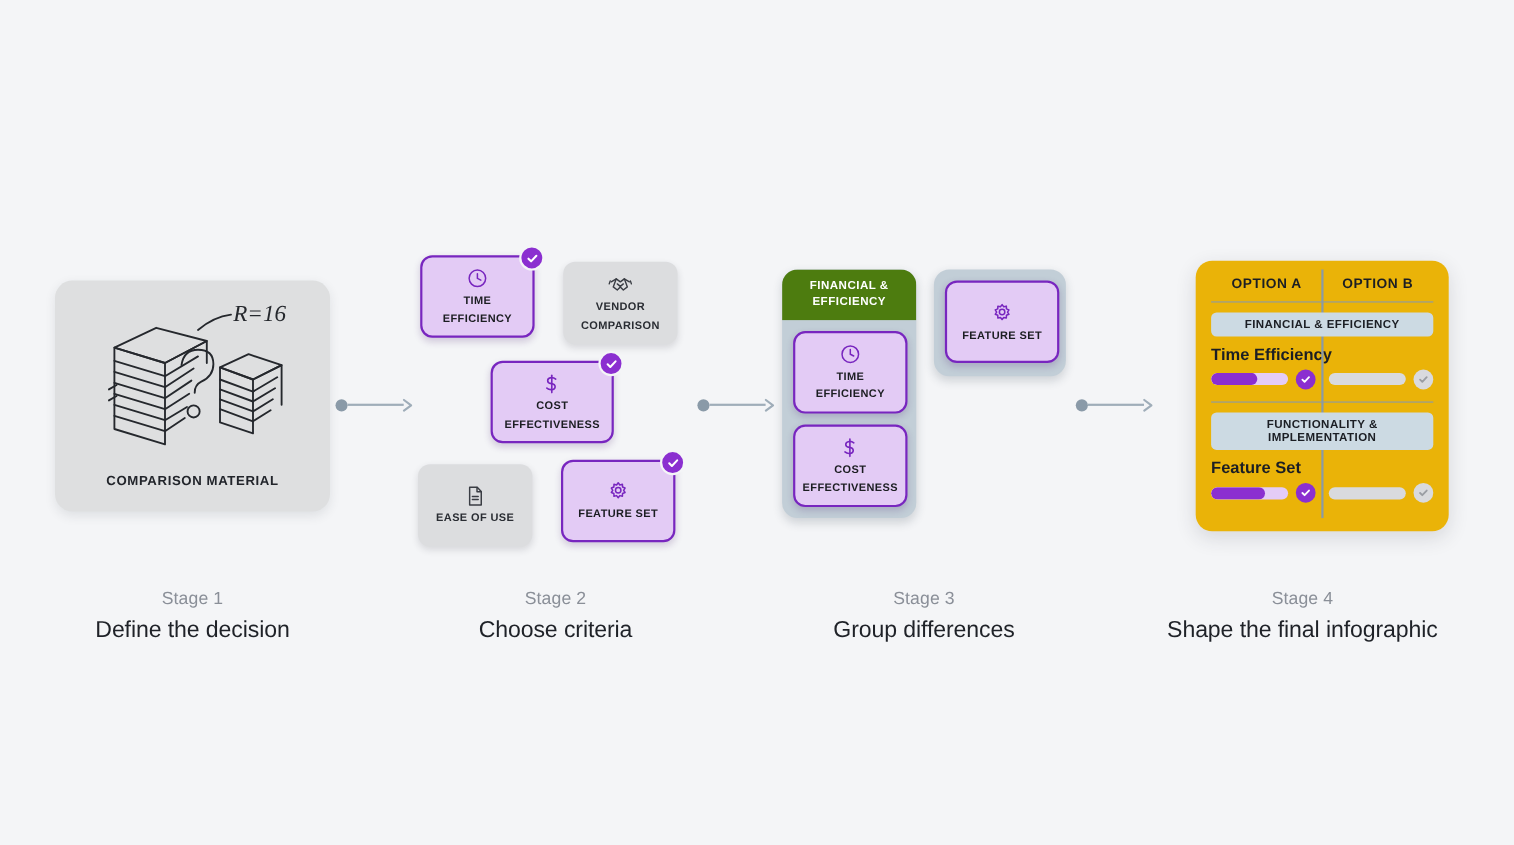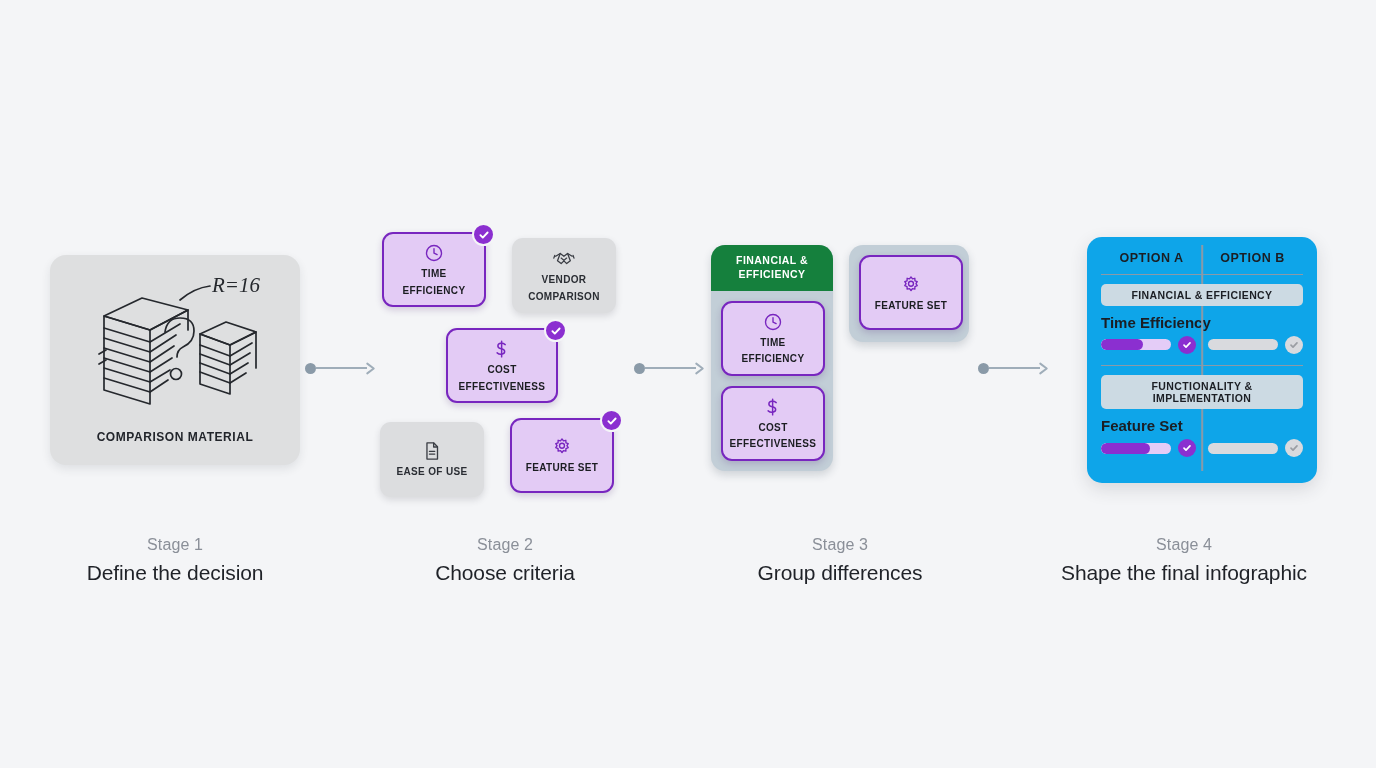--- a/index.html
+++ b/index.html
@@ -123,38 +123,38 @@
     display: flex; align-items: flex-start; gap: 16px;
     margin-top: -4px;
   }
   .group {
     border-radius: 14px;
     overflow: hidden;
     background: #c2ced7;
     box-shadow: 0 4px 9px rgba(40,55,70,.18);
   }
   .group-head {
-    background: #15803d;
+    background: #4d7c0f;
     color: #ffffff;
     font-size: 10.5px; font-weight: 700; letter-spacing: .45px;
     text-align: center; line-height: 1.25;
     padding: 9px 10px 10px;
   }
   .group-body {
     padding: 10px; display: flex; flex-direction: column; gap: 10px;
   }
   .group .crit-card { position: static; }
   #group-financial { width: 122px; }
   #group-functionality { width: 120px; }
   #group-functionality .group-body { padding-bottom: 12px; }
 
   
   .compare-card {
     width: 230px;
-    background: #0ea5e9;
+    background: #eab308;
     border-radius: 15px;
     box-shadow: 0 6px 18px rgba(40,45,60,.14);
     padding: 14px 14px 18px;
     position: relative;
     margin-left: 36px;
   }
   .compare-cols {
     display: flex;
     border-bottom: 1.6px solid #8a9aa8;
     padding-bottom: 9px;

